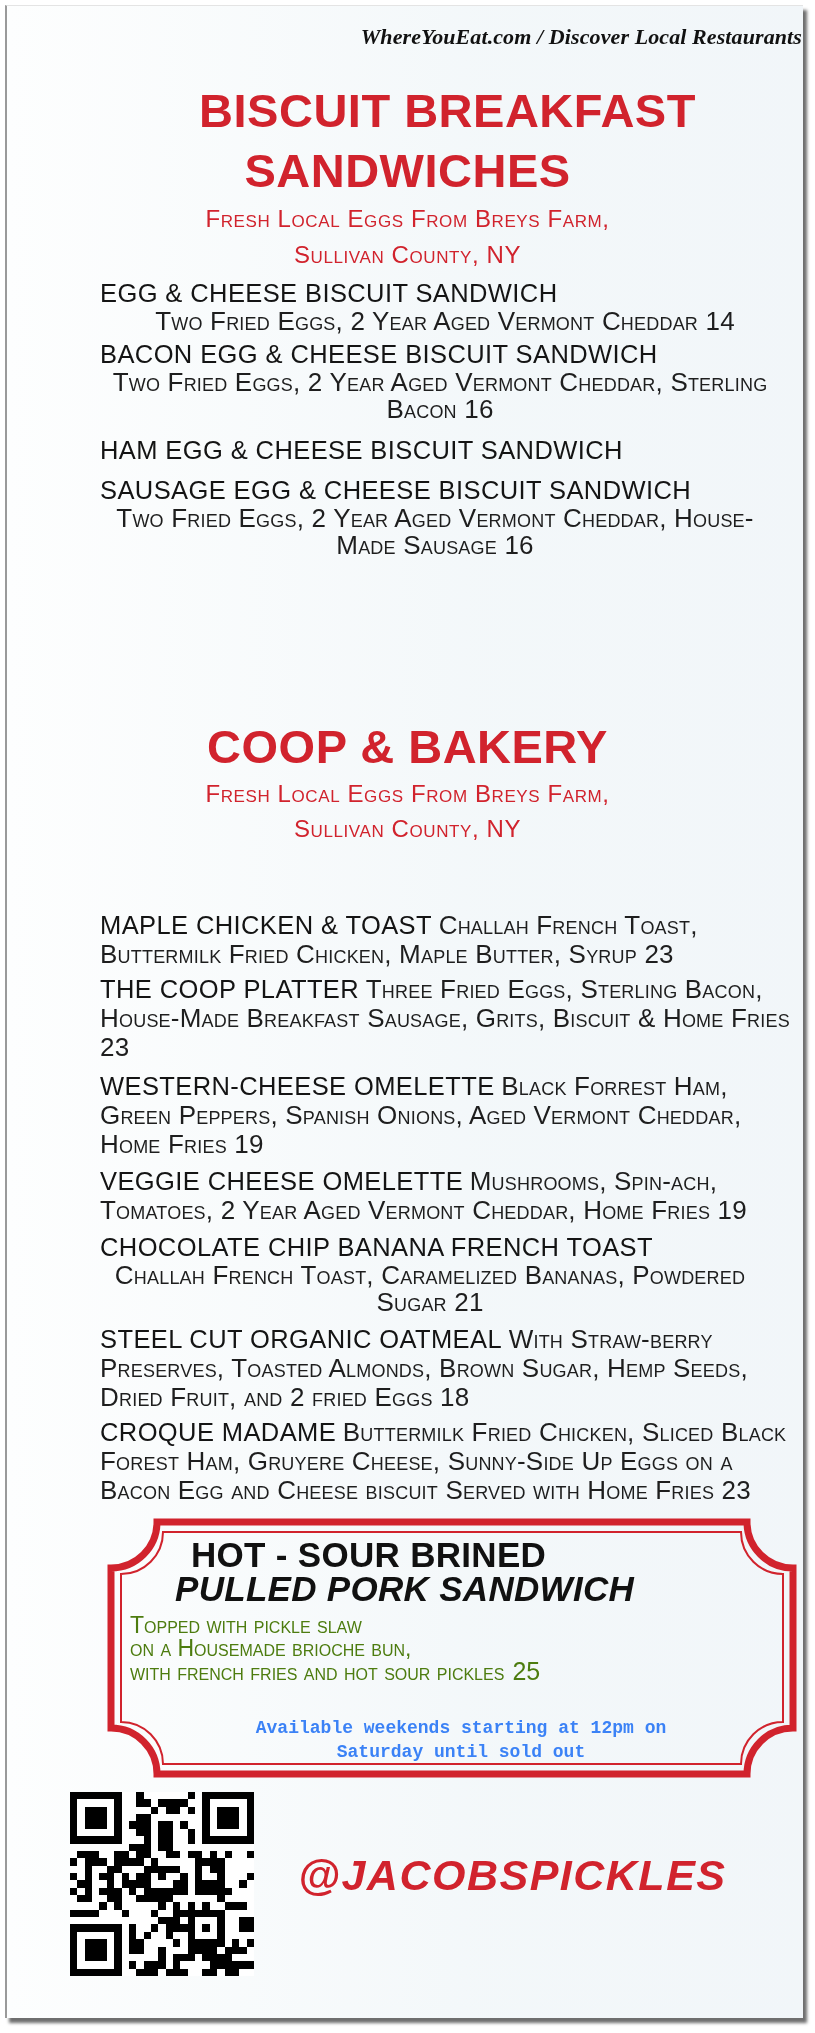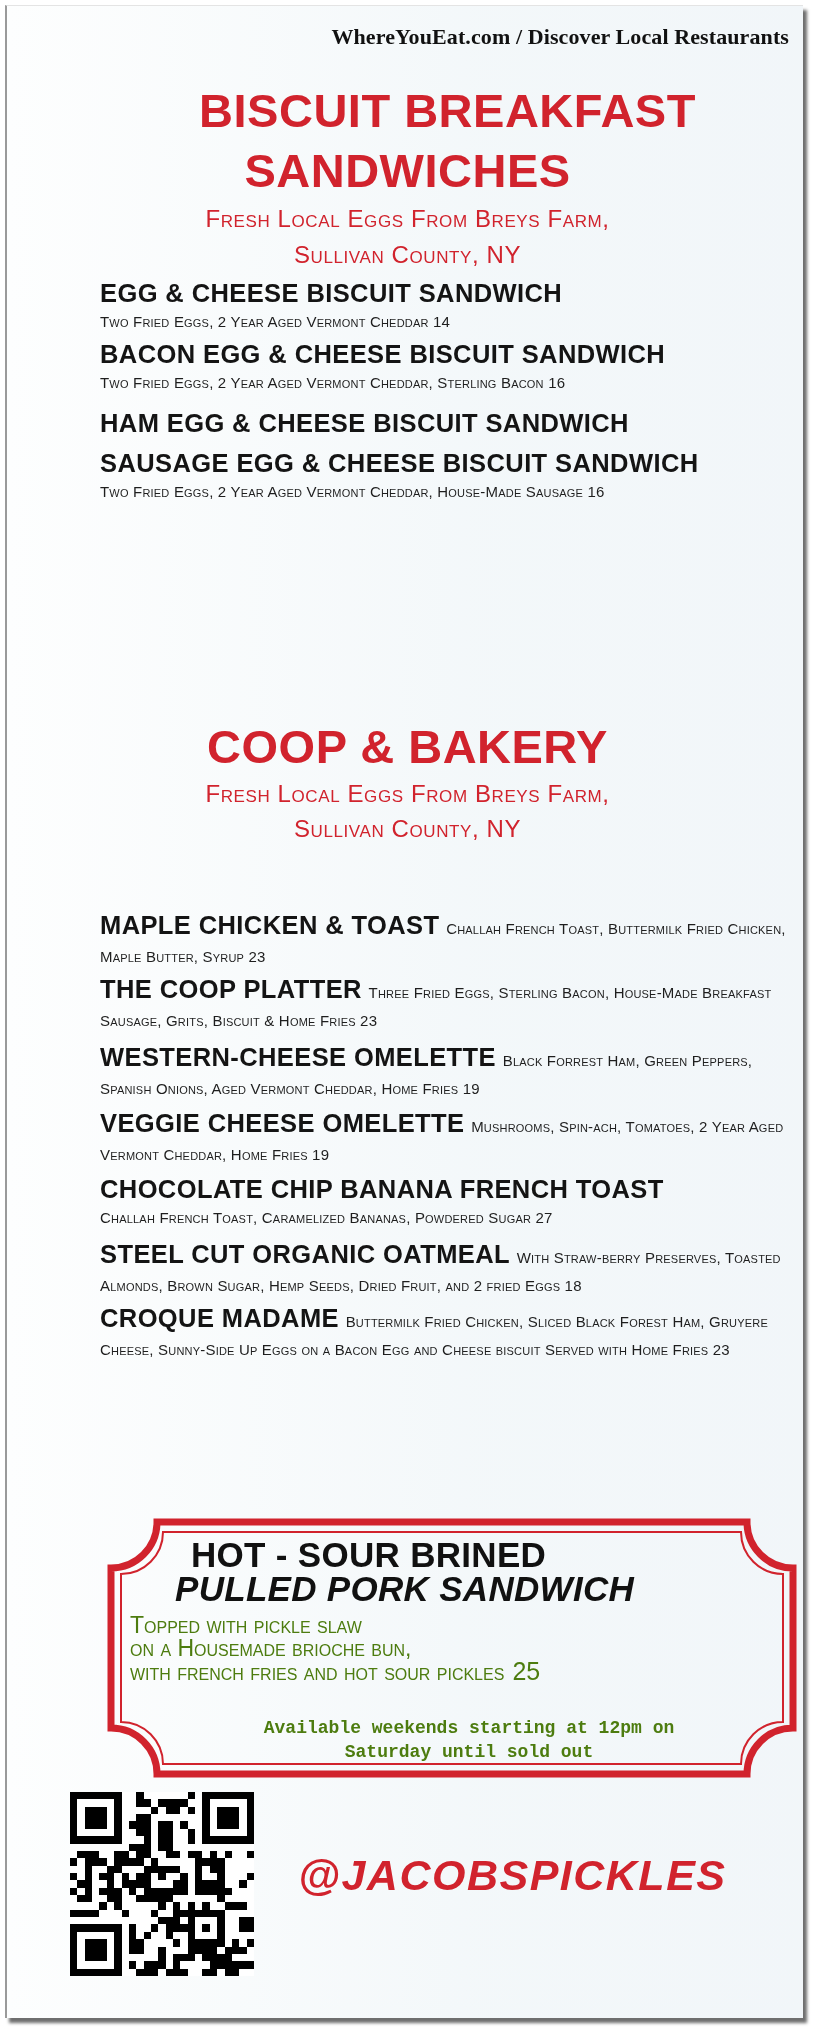--- a/index.html
+++ b/index.html
@@ -14,43 +14,43 @@
     border-top: 1px solid #e4e4e4;
     box-shadow: 4px 5px 3px #6f6f6f;
     box-sizing: border-box;
   }
   .paper::after {
     content: ""; position: absolute; left: 0; top: 0; right: 0; bottom: 0;
     background: linear-gradient(90deg, rgba(230,240,245,0) 0%, rgba(225,236,242,0.35) 60%, rgba(230,238,244,0.5) 100%);
     pointer-events: none;
   }
   .banner {
-    position: absolute; right: 26px; top: 24px;
-    font-family: "Liberation Serif", serif; font-weight: bold;
+    position: absolute; right: 13px; top: 24px;
+    font-family: "Liberation Serif", serif; font-style: italic; font-weight: bold;
     font-size: 22px; color: #111; letter-spacing: 0.1px; z-index: 2;
   }
   .section-title {
     position: absolute; left: 0; width: 815px; text-align: center; z-index: 2;
     font-family: "Liberation Sans", sans-serif; font-weight: bold;
     font-size: 47px; line-height: 58px; letter-spacing: 0.5px; color: #d1232d;
   }
   .section-sub {
     position: absolute; left: 0; width: 815px; text-align: center; z-index: 2;
     font-family: "Liberation Sans", sans-serif; font-variant: small-caps;
     font-size: 24px; line-height: 35px; color: #d1232d; letter-spacing: 0.6px;
   }
   .items { position: absolute; left: 100px; width: 690px; z-index: 2; }
   .item { margin: 0; }
   .item-name {
-    font-family: "Liberation Sans", sans-serif; font-weight: bold;
+    font-family: "Liberation Sans", sans-serif; font-weight: normal;
     font-size: 25.5px; line-height: 30px; color: #141414; letter-spacing: 0.4px;
   }
   .item-desc {
     font-family: "Liberation Sans", sans-serif; font-variant: small-caps;
-    font-size: 15px; line-height: 27px; color: #1e1e1e; letter-spacing: 0.2px;
+    font-size: 26px; line-height: 27px; color: #1e1e1e; letter-spacing: 0.2px; text-align: center;
   }
   .inline .item-desc { display: inline; }
   .inline .item-name { display: inline; }
   .inline { font-size: 21px; line-height: 27px; }
 
   .promo {
     position: absolute; left: 107px; top: 1518px; width: 690px; height: 260px; z-index: 2; padding-left: 48px;
   }
   .promo svg.frame { position: absolute; left: 0; top: 0; }
   .promo-title {
@@ -60,23 +60,23 @@
   }
   .promo-title .l1 { display: block; padding-left: 84px; }
   .promo-title .l2 { display: block; padding-left: 68px; font-style: italic; }
   .promo-desc {
     position: absolute; left: 23px; top: 96px; width: 660px;
     font-family: "Liberation Sans", sans-serif; font-variant: small-caps;
     font-size: 23px; line-height: 23px; color: #4d7c0f;
   }
   .promo-desc .price { display: inline-block; margin-left: 8px; font-size: 25px; }
   .promo-note {
-    position: absolute; left: 72px; top: 198px; width: 580px; text-align: center;
+    position: absolute; left: 64px; top: 198px; width: 580px; text-align: center;
     font-family: "Liberation Mono", monospace; font-weight: bold;
-    font-size: 18px; line-height: 24px; color: #4d7c0f;
+    font-size: 18px; line-height: 24px; color: #3b82f6;
   }
   .qr { position: absolute; left: 66px; top: 1792px; width: 192px; height: 184px; z-index: 2; }
   .handle {
     position: absolute; left: 298px; top: 1851px; z-index: 2;
     font-family: "Liberation Sans", sans-serif; font-style: italic; font-weight: bold;
     font-size: 43px; color: #d1232d; letter-spacing: 1.5px;
   }
 </style>
 </head>
 <body>
@@ -124,21 +124,21 @@
   <div class="item inline" style="margin-top:8px;">
     <span class="item-name">WESTERN-CHEESE OMELETTE</span>
     <span class="item-desc">Black Forrest Ham, Green Peppers, Spanish Onions, Aged Vermont Cheddar, Home Fries 19</span>
   </div>
   <div class="item inline" style="margin-top:6px;">
     <span class="item-name">VEGGIE CHEESE OMELETTE</span>
     <span class="item-desc">Mushrooms, Spin-ach, Tomatoes, 2 Year Aged Vermont Cheddar, Home Fries 19</span>
   </div>
   <div class="item" style="margin-top:6px;">
     <div class="item-name">CHOCOLATE CHIP BANANA FRENCH TOAST</div>
-    <div class="item-desc" style="width:660px;">Challah French Toast, Caramelized Bananas, Powdered Sugar 27</div>
+    <div class="item-desc" style="width:660px;">Challah French Toast, Caramelized Bananas, Powdered Sugar 21</div>
   </div>
   <div class="item inline" style="margin-top:8px;">
     <span class="item-name">STEEL CUT ORGANIC OATMEAL</span>
     <span class="item-desc">With Straw-berry Preserves, Toasted Almonds, Brown Sugar, Hemp Seeds, Dried Fruit, and 2 fried Eggs 18</span>
   </div>
   <div class="item inline" style="margin-top:4px;">
     <span class="item-name">CROQUE MADAME</span>
     <span class="item-desc">Buttermilk Fried Chicken, Sliced Black Forest Ham, Gruyere Cheese, Sunny-Side Up Eggs on a Bacon Egg and Cheese biscuit Served with Home Fries 23</span>
   </div>
 </div>

